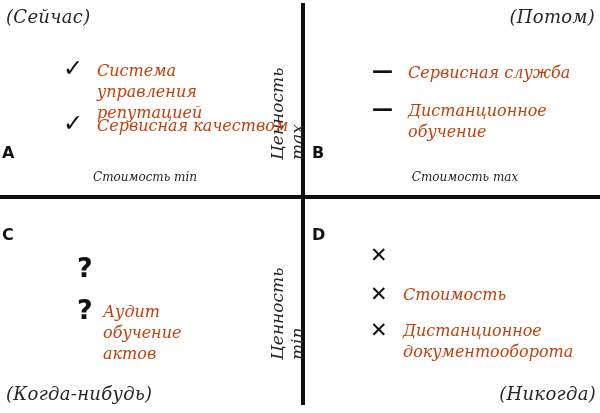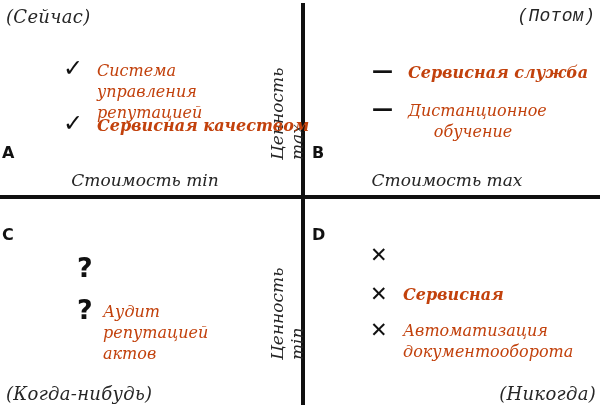--- a/index.html
+++ b/index.html
@@ -7,49 +7,49 @@
     position:relative; width:600px; height:413px;
     background:#ffffff; color:#1c1c1c; overflow:hidden;
     font-family:"DejaVu Serif", serif;
   }
   .axis { position:absolute; background:#101010; }
   .axis-v { left:301px; top:3px; width:4px; height:402px; }
   .axis-h { left:0; top:195px; width:600px; height:4px; }
 
   .corner { position:absolute; font-style:italic; font-size:18px; letter-spacing:0.3px; color:#262626; }
   .corner.tl { left:6px; top:6px; }
-  .corner.tr { right:5px; top:6px; text-align:left;font-family:Liberation Mono, monospace; }
+  .corner.tr { right:5px; top:6px; text-align:left; }
   .corner.bl { left:6px; top:383px; }
   .corner.br { right:4px; top:383px; text-align:right; }
 
   .qletter {
     position:absolute; font-family:"DejaVu Sans", sans-serif;
     font-weight:800; font-size:16px; color:#111;
   }
   .qletter.a { left:2px; top:143px; }
   .qletter.b { left:312px; top:143px; }
   .qletter.c { left:2px; top:225px; }
   .qletter.d { left:312px; top:225px; }
 
   .haxis-label { position:absolute; top:170px; width:170px; text-align:center;
-    font-style:italic; font-size:17px; color:#262626; }
+    font-style:italic; font-size:12px; color:#262626; }
   .haxis-label.left  { left:60px; }
-  .haxis-label.right { left:362px; }
+  .haxis-label.right { left:380px; }
 
   .vaxis-label { position:absolute; left:274px; width:26px; height:118px;
     display:flex; align-items:center; justify-content:center;
     writing-mode:vertical-rl; transform:rotate(180deg);
     font-style:italic; font-size:17px; color:#262626; }
   .vaxis-label.top    { top:42px; }
   .vaxis-label.bottom { top:242px; }
 
   .item { position:absolute; display:flex; align-items:flex-start; }
   .item .label { font-style:italic; font-size:16px; line-height:21px; color:#c2410c; }
-  .nowrap { white-space:nowrap;font-weight:bold; }
-  .w160 { max-width:160px; } .w130 { max-width:130px;text-align:center; }
+  .nowrap { white-space:nowrap; }
+  .w160 { max-width:160px; } .w130 { max-width:130px; }
   .w135 { max-width:135px; } .w140 { max-width:140px; }
 
   .marker { font-family:"DejaVu Sans", sans-serif; font-weight:700; color:#111;
     flex:0 0 auto; text-align:left; }
   .marker.check    { font-size:24px; line-height:21px; width:34px; margin-top:-2px; }
   .marker.dash     { font-size:21px; line-height:18px; width:36px; }
   .marker.question { font-size:27px; line-height:24px; width:26px; margin-top:-3px; }
   .marker.cross    { font-size:21px; line-height:20px; width:33px; }
 
   .i-a1 { left:63px;  top:60px;  }
@@ -101,28 +101,28 @@
   <div class="item i-b2">
     <span class="marker dash">—</span>
     <span class="label w130">Дистанционное обучение</span>
   </div>
 
   <div class="item i-c1">
     <span class="marker question">?</span>
   </div>
   <div class="item i-c2">
     <span class="marker question">?</span>
-    <span class="label w135">Аудит репутацией актов</span>
+    <span class="label w135">Аудит обучение актов</span>
   </div>
 
   <div class="item i-d1">
     <span class="marker cross">✕</span>
   </div>
   <div class="item i-d2">
     <span class="marker cross">✕</span>
-    <span class="label nowrap">Сервисная</span>
+    <span class="label nowrap">Стоимость</span>
   </div>
   <div class="item i-d3">
     <span class="marker cross">✕</span>
-    <span class="label w140">Автоматизация документооборота</span>
+    <span class="label w140">Дистанционное документооборота</span>
   </div>
 
 </div>
 
 </body></html>

